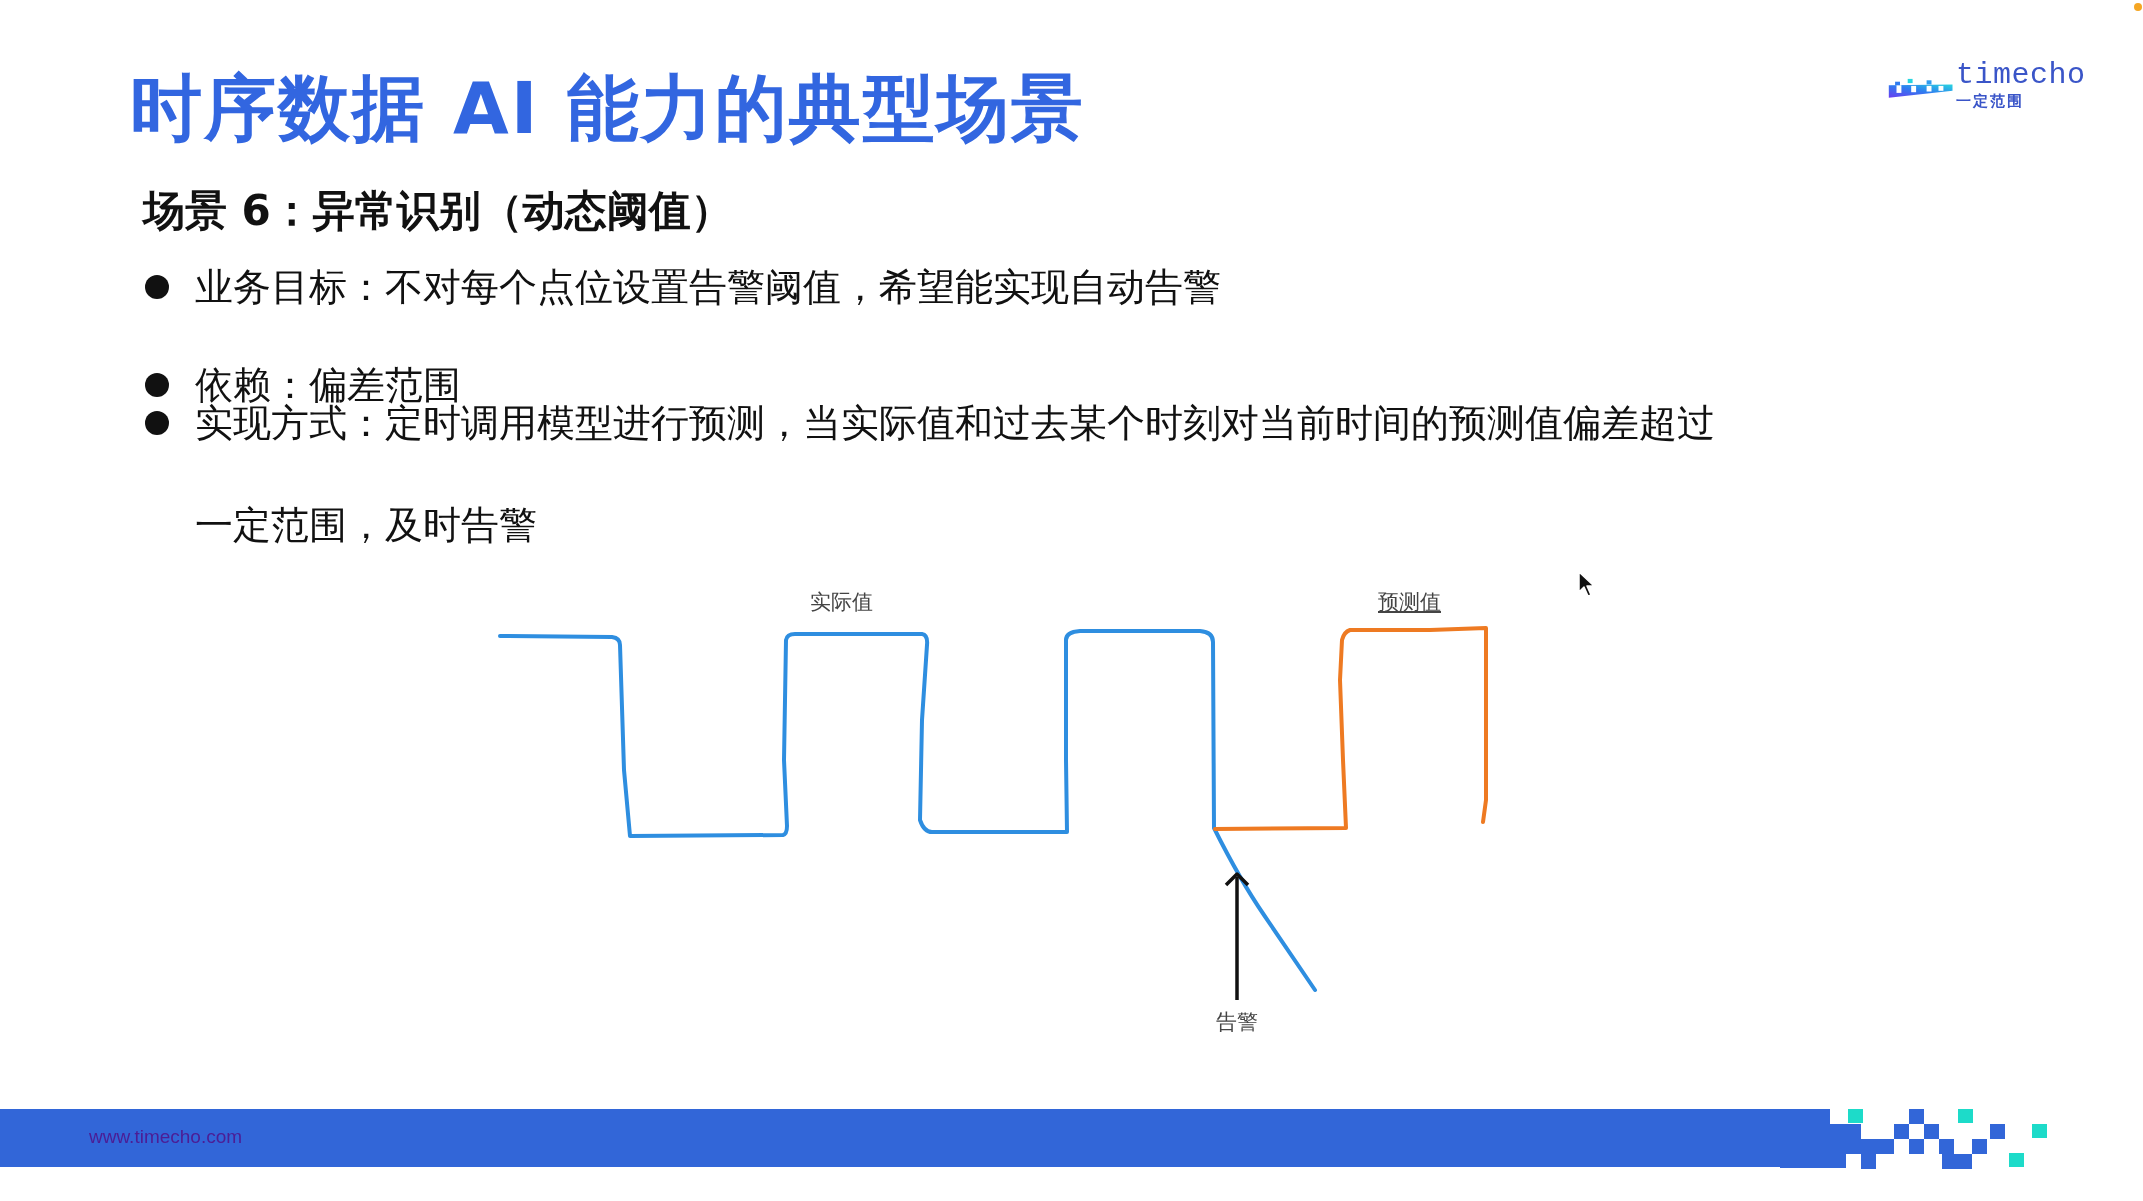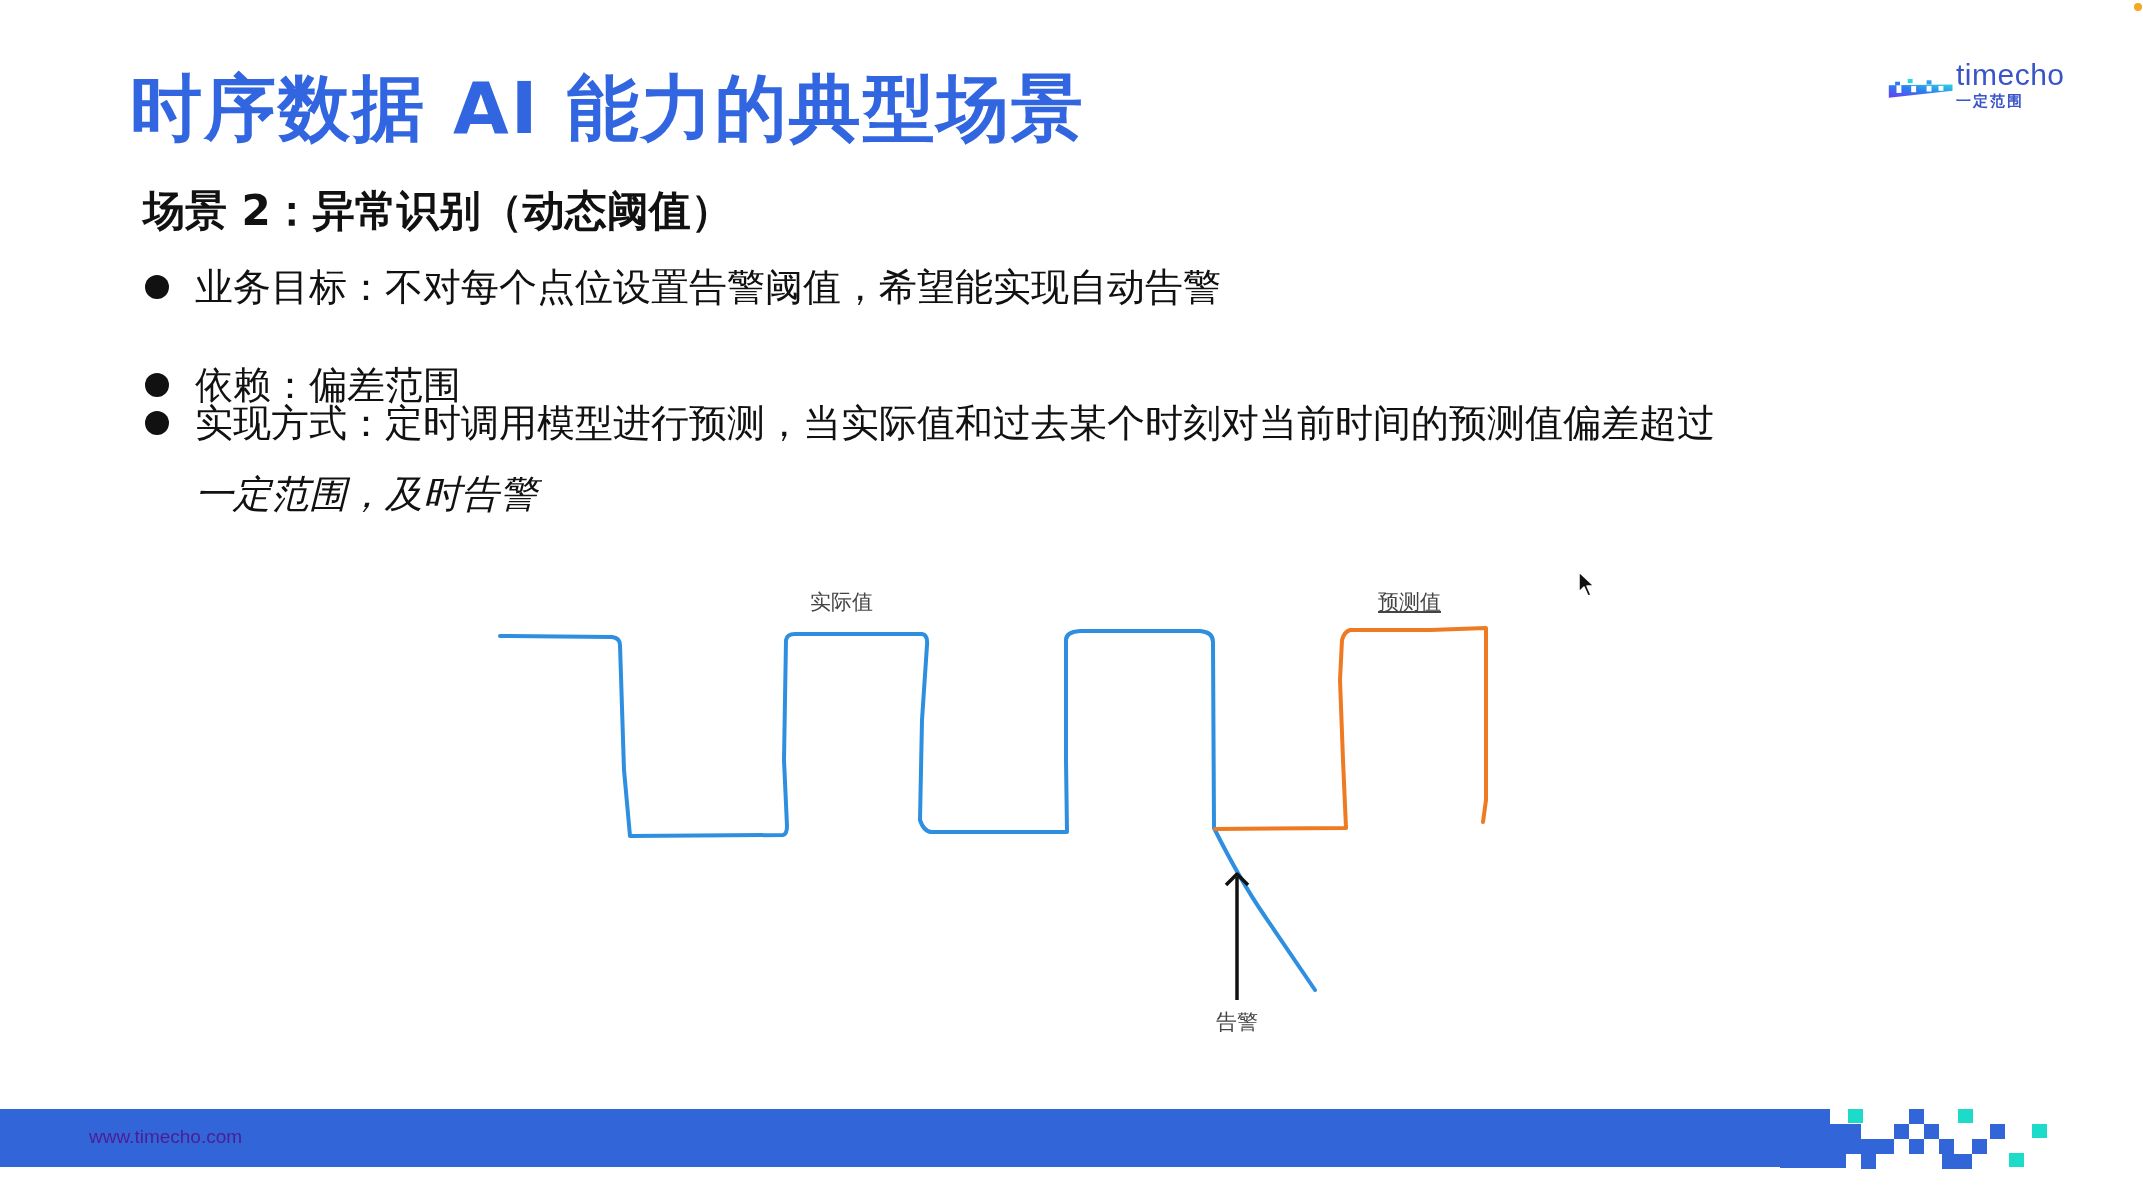--- a/index.html
+++ b/index.html
@@ -10,21 +10,21 @@
   }
   .abs { position: absolute; }
   .title {
     left: 130px; top: 66px;
     font-size: 72px; font-weight: bold; color: #3266e0;
     letter-spacing: 2px; white-space: nowrap; line-height: 84px;
   }
   .logo { left: 1886px; top: 58px; width: 200px; height: 60px; }
   .logo-word {
     left: 1956px; top: 58px; font-size: 30px; color: #3a55c8;
-    font-family: Liberation Sans, sans-serif; letter-spacing: 0.5px; line-height: 34px;
+    font-family: Liberation Mono, monospace; letter-spacing: 0.5px; line-height: 34px;
   }
   .logo-sub {
     left: 1956px; top: 92px; font-size: 15px; color: #3a55c8; font-weight: bold;
     letter-spacing: 2px; line-height: 18px;
   }
   .subtitle {
     left: 143px; top: 186px; font-size: 42px; font-weight: bold; color: #111;
     white-space: nowrap; line-height: 50px;
   }
   .bullet-row { left: 145px; white-space: nowrap; font-size: 38px; color: #111; line-height: 46px; }
@@ -67,32 +67,32 @@
   <rect x="72" y="24" width="14" height="18" fill="#ffffff"></rect>
   <rect x="116" y="24" width="14" height="16" fill="#ffffff"></rect>
   <rect x="150" y="24" width="14" height="14" fill="#ffffff"></rect>
   <rect x="62" y="4" width="14" height="12" fill="#27d6e0"></rect>
   <rect x="116" y="8" width="14" height="12" fill="#2f9cf0"></rect>
   <rect x="26" y="12" width="14" height="10" fill="#2f7cf0"></rect>
 </svg>
 <div class="abs logo-word">timecho</div>
 <div class="abs logo-sub">一定范围</div>
 
-<div class="abs subtitle">场景 2：异常识别（动态阈值）</div>
+<div class="abs subtitle">场景 6：异常识别（动态阈值）</div>
 
 <div class="abs bullet-row" style="top:264px;">
   <span class="dot"></span><span class="b-label">业务目标：</span><span>不对每个点位设置告警阈值，希望能实现自动告警</span>
 </div>
 <div class="abs bullet-row" style="top:336px;margin-top:26px;">
   <span class="dot"></span><span class="b-label">依赖：</span><span>偏差范围</span>
 </div>
 <div class="abs bullet-row" style="top:400px;">
   <span class="dot"></span><span class="b-label">实现方式：</span><span>定时调用模型进行预测，当实际值和过去某个时刻对当前时间的预测值偏差超过</span>
 </div>
-<div class="abs cont" style="top:471px;font-style:italic;">一定范围，及时告警</div>
+<div class="abs cont" style="top:502px;">一定范围，及时告警</div>
 
 <svg class="abs diagram" viewBox="0 0 2143 1201">
 
   <path d="M500,636 L612,637 Q620,638 620,645 L624,770 L630,836 L783,835 Q787,834 787,826 L784,760 L786,640 Q787,634 795,634 L922,634 Q928,635 927,645 L922,720 L920,820 Q924,832 932,832 L1067,832 L1066,760 L1066,640 Q1066,632 1080,631 L1200,631 Q1213,632 1213,642 L1214,828 Q1240,880 1264,915 L1315,990" fill="none" stroke="#2e8ee0" stroke-width="4" stroke-linecap="round" stroke-linejoin="round"></path>
 
   <path d="M1215,829 L1346,828 L1343,760 L1340,680 L1342,640 Q1344,632 1350,630 L1430,630 L1486,628 L1486,800 L1483,822" fill="none" stroke="#ee7a22" stroke-width="4" stroke-linecap="round" stroke-linejoin="round"></path>
 
   <g>
     <line x1="1237" y1="877" x2="1237" y2="1000" stroke="#111" stroke-width="3.5"></line>
     <polyline points="1226,885 1237,874 1248,885" fill="none" stroke="#111" stroke-width="3.5" stroke-linejoin="round"></polyline>

